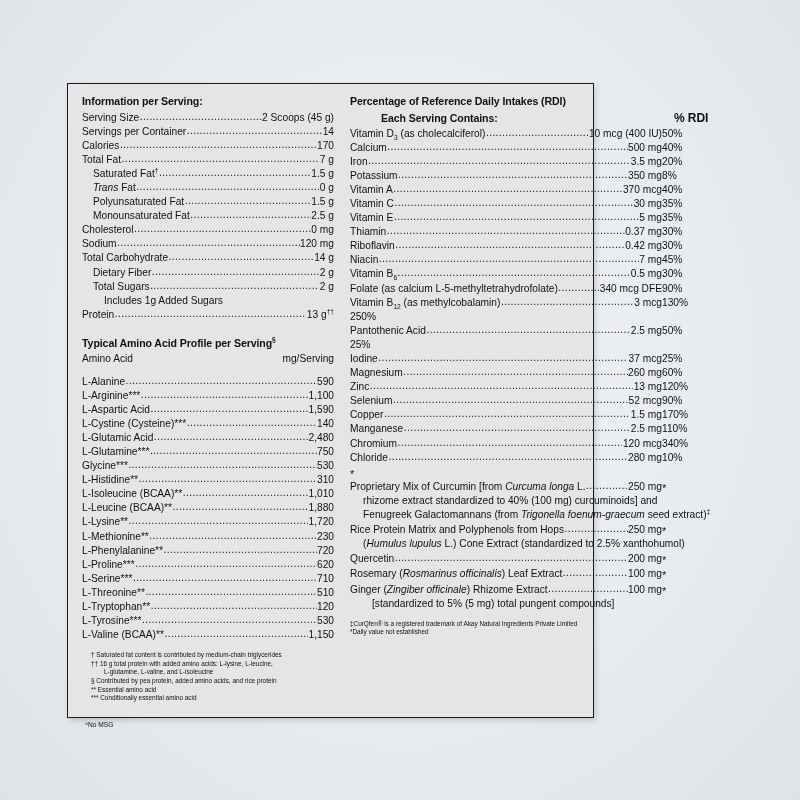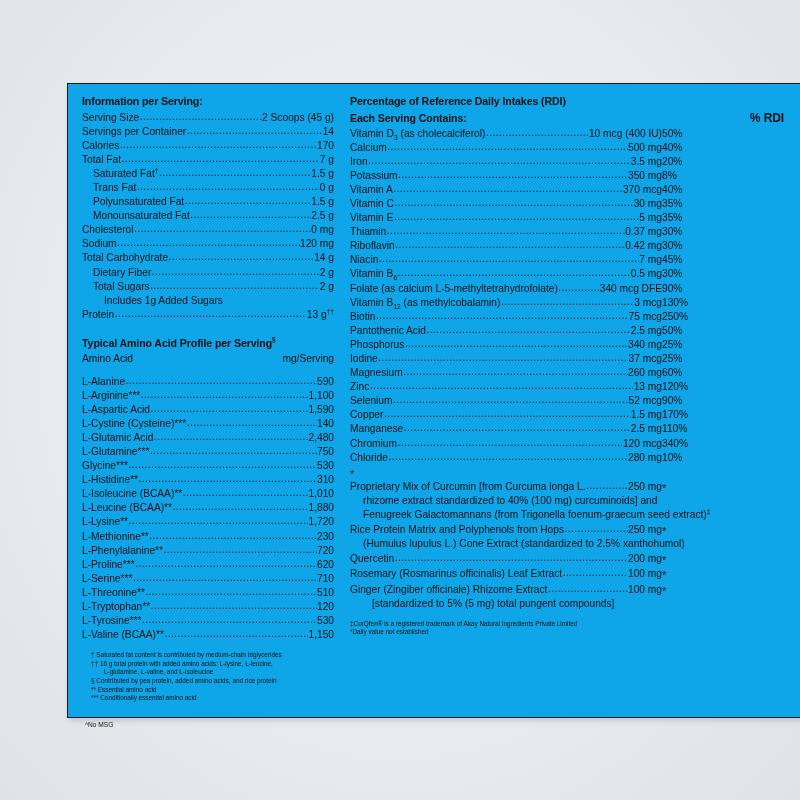--- a/index.html
+++ b/index.html
@@ -9,39 +9,39 @@
     overflow: hidden;
   }
   body {
     background: radial-gradient(ellipse at 50% 45%, #f2f4f7 0%, #e8ebef 55%, #dfe3e8 100%);
     font-family: "Liberation Sans", sans-serif;
     color: #111;
   }
   #label-card {
     position: absolute;
     left: 67px; top: 83px;
-    width: 734px; height: 635px;
-    background: #0ea5e9;
+    width: 527px; height: 635px;
+    background: #e5e5e5;
     border: 1.5px solid #1a1a1a;
     box-shadow: 2px 3px 5px rgba(80,90,100,0.22);
     padding: 11px 14px 0 14px;
     display: flex;
     gap: 16px;
   }
   .col-left { width: 252px; flex: none; }
   .col-right { flex: 1; }
 
   .sec-head {
     font-weight: bold;
     font-size: 10.6px;
     letter-spacing: -0.1px;
     margin: 0 0 3.5px 0;
     white-space: nowrap;
   }
-  .sec-head.sub { margin-bottom: 2px; }
+  .sec-head.sub { margin-bottom: 2px; margin-left: 31px; }
   .gap-top { margin-top: 15px; }
 
   
   .row {
     display: flex;
     align-items: baseline;
     font-size: 10.2px;
     line-height: 14.1px;
     white-space: nowrap;
   }
@@ -62,21 +62,21 @@
     display: block;
     white-space: nowrap;
   }
   .row .val { flex: none; text-align: right; }
   .row.nodots .nm { flex: 1 1 auto; white-space: normal; }
 
   .ind1 .nm { padding-left: 11px; }
   .ind2 .nm { padding-left: 22px; }
   .plain { font-size: 10.2px; line-height: 14.1px; }
   .plain.ind2 { padding-left: 22px; }
-  .it { }
+  .it { font-style: italic; }
   sup { font-size: 6.6px; vertical-align: super; line-height: 0; }
   sub { font-size: 6.6px; vertical-align: sub; line-height: 0; }
 
   
   .aa-head {
     display: flex;
     font-size: 10.2px;
     line-height: 14.1px;
     margin-bottom: 8px;
   }
@@ -464,41 +464,31 @@
         </div>
         <div class="rrow">
           <div class="left">
             <span class="nm">Vitamin B<sub>12</sub> (as methylcobalamin)</span>
             <span class="dots"></span>
             <span class="val">3 mcg</span>
           </div>
           <span class="pct">130%</span>
         </div>
         <div class="rrow">
-          <div class="left">
-            <span class="nm">Biotin</span>
-            <span class="dots"></span>
-            <span class="val">75 mcg</span>
-          </div>
           <span class="pct">250%</span>
         </div>
         <div class="rrow">
           <div class="left">
             <span class="nm">Pantothenic Acid</span>
             <span class="dots"></span>
             <span class="val">2.5 mg</span>
           </div>
           <span class="pct">50%</span>
         </div>
         <div class="rrow">
-          <div class="left">
-            <span class="nm">Phosphorus</span>
-            <span class="dots"></span>
-            <span class="val">340 mg</span>
-          </div>
           <span class="pct">25%</span>
         </div>
         <div class="rrow">
           <div class="left">
             <span class="nm">Iodine</span>
             <span class="dots"></span>
             <span class="val">37 mcg</span>
           </div>
           <span class="pct">25%</span>
         </div>

